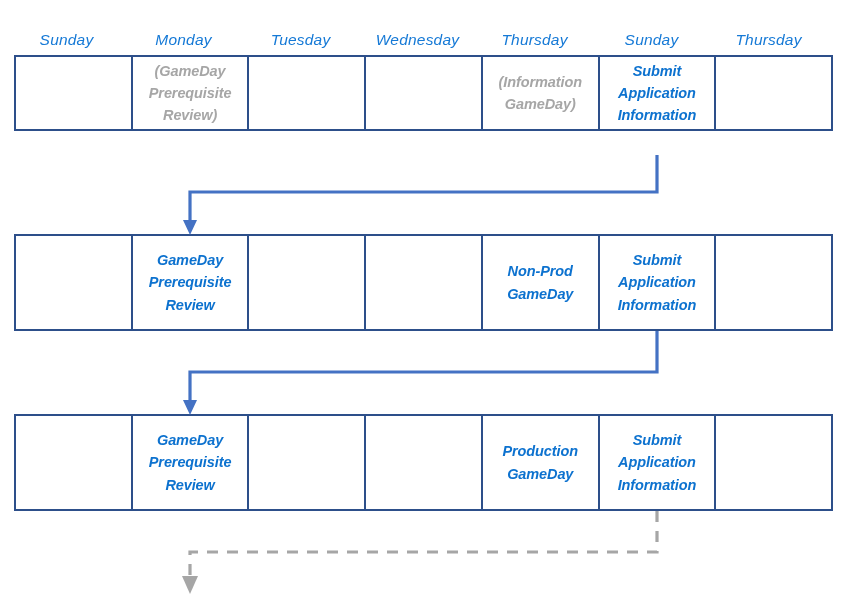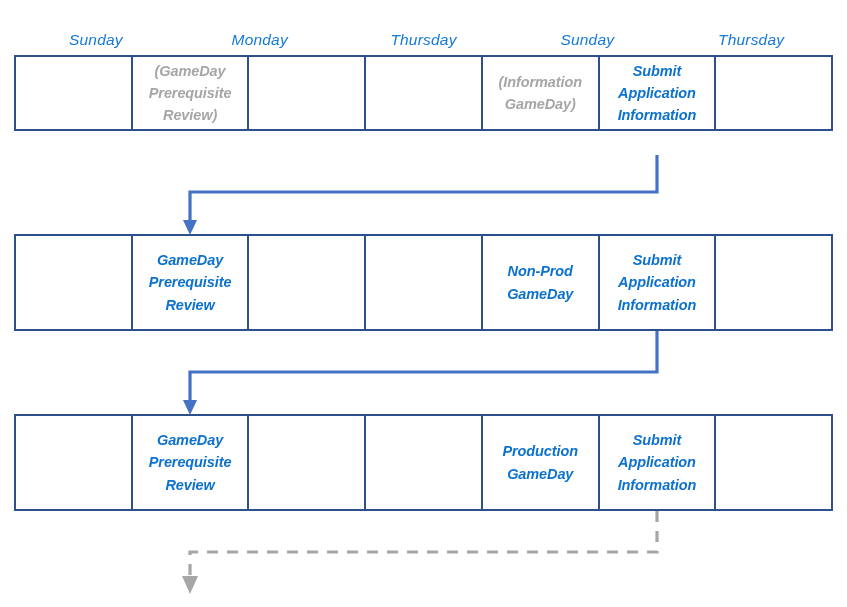--- a/index.html
+++ b/index.html
@@ -19,21 +19,21 @@
     position: absolute;
     left: 0;
     top: 0;
     width: 847px;
     height: 607px;
   }
 
   
   .dayheader-row {
     position: absolute;
-    left: 14px;
+    left: 8px;
     top: 26px;
     width: 819px;
     height: 28px;
     display: flex;
   }
   .dayheader {
     flex: 1 1 0;
     text-align: center;
     font-family: "Liberation Sans", sans-serif;
     font-size: 15.5px;
@@ -95,20 +95,22 @@
   }
 </style>
 </head>
 <body>
 
 <div id="diagram">
 
   <div class="dayheader-row">
     <div class="dayheader">Sunday</div>
     <div class="dayheader">Monday</div>
+    <div class="dayheader">Tuesday</div>
+    <div class="dayheader">Wednesday</div>
     <div class="dayheader">Thursday</div>
     <div class="dayheader">Sunday</div>
     <div class="dayheader">Thursday</div>
   </div>
 
   <div class="week week-1">
     <div class="cell"></div>
     <div class="cell">
         <span class="cell-text tone-muted">(GameDay
 Prerequisite

